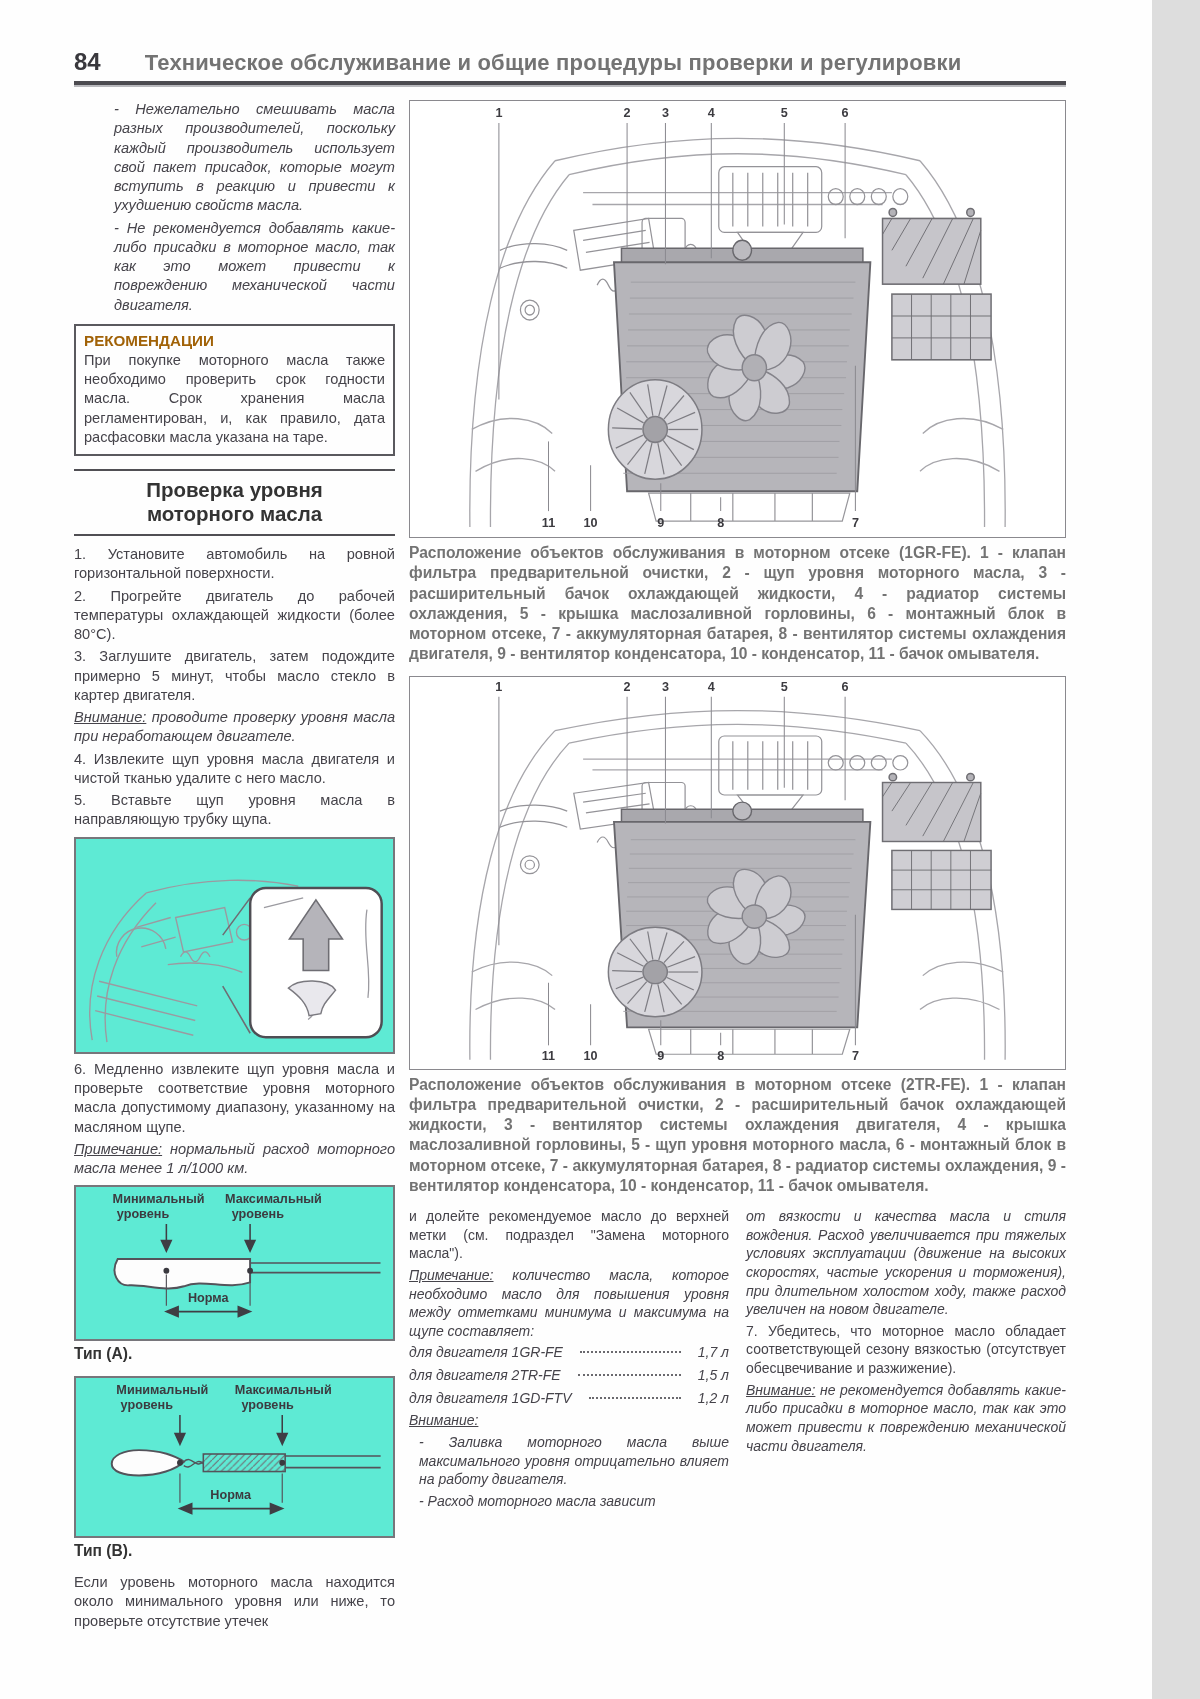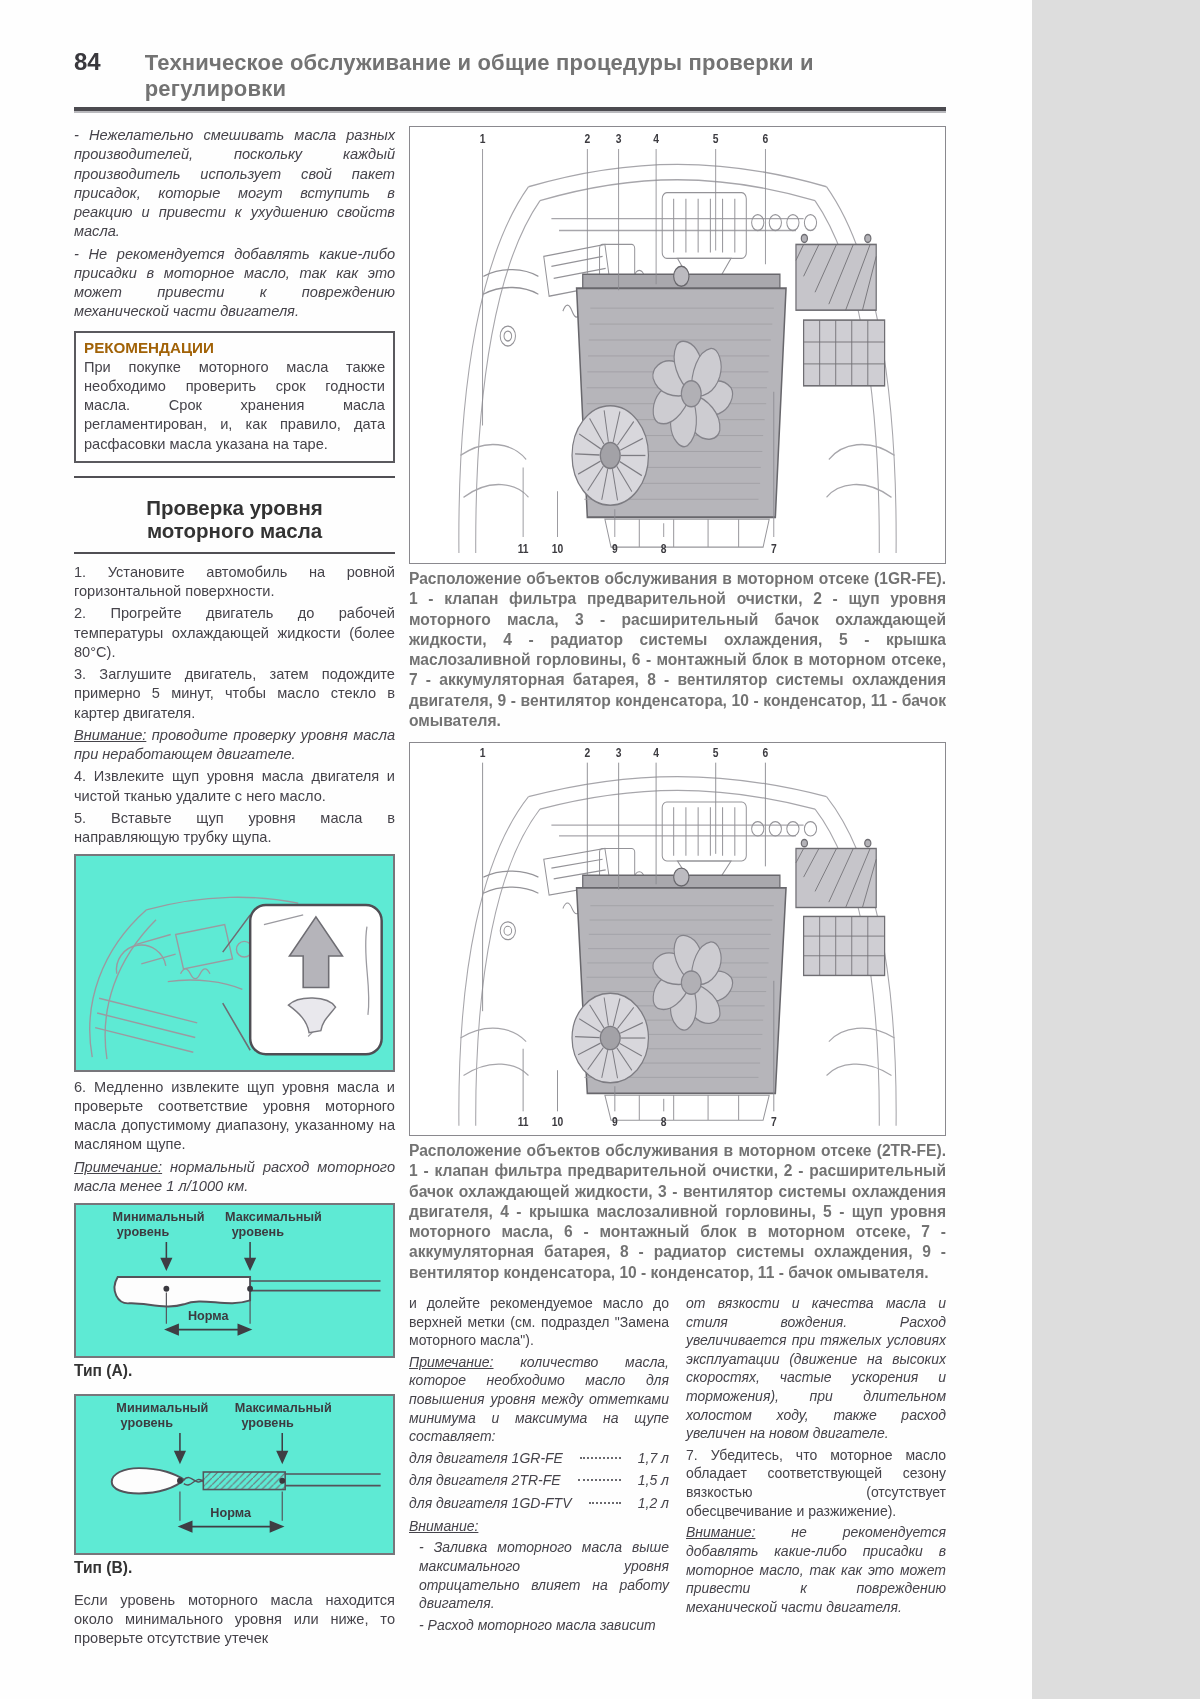--- a/index.html
+++ b/index.html
@@ -1,48 +1,48 @@
 <!DOCTYPE html>
 <html lang="ru"><head>
 <meta charset="utf-8">
 <style>
   html,body{margin:0;padding:0;background:#ddd;}
-  .page{position:relative;width:1032px;height:1699px;background:#fefefe;box-sizing:border-box;
+  .page{position:relative;width:1152px;height:1699px;background:#fefefe;box-sizing:border-box;
         padding:48px 86px 24px 74px;font-family:"Liberation Sans",sans-serif;color:#45434a;overflow:hidden;}
   
   .hdr{display:flex;align-items:baseline;gap:44px;}
   .hdr-num{font-size:24px;font-weight:bold;color:#39383d;}
   .hdr-title{font-size:22px;font-weight:bold;color:#737373;letter-spacing:.2px;}
   .hdr-rule{height:4px;background:#4c4b50;margin-top:5px;border-bottom:2px solid #b9b9bd;}
   
   .content{display:flex;gap:14px;margin-top:13px;}
   .col-left{width:321px;flex:none;font-size:14.6px;line-height:1.32;text-align:justify;}
   .col-right{flex:1;min-width:0;}
   p{margin:0 0 3px;}
   .ital{font-style:italic;}
   .note-label{font-style:italic;text-decoration:underline;}
   .rec-box{border:2px solid #5a595e;padding:5px 8px 7px;margin:9px 0 13px;}
   .rec-title{font-weight:bold;font-size:15.2px;color:#a16207;}
   .section-head{border-top:2.5px solid #504f54;border-bottom:2.5px solid #504f54;
-                padding:18px 4px 9px;margin:13px 0 9px;text-align:center;font-weight:bold;
+                padding:7px 4px 9px;margin:13px 0 9px;text-align:center;font-weight:bold;
                 font-size:20.5px;line-height:1.15;color:#333;}
   .fig-box{border:2px solid #77767b;margin:7px 0 3px;background:#5eead4;}
   .type-caption{font-weight:bold;font-size:15.6px;color:#333;margin:1px 0 12px;}
   .engine-box{border:1.5px solid #8a898e;margin-bottom:5px;background:#fff;}
   .engine-caption{font-weight:bold;font-size:15.6px;line-height:1.3;text-align:justify;
                   color:#737373;margin:4px 0 11px;}
   .bottom-cols{display:flex;gap:17px;margin-top:8px;}
   .bottom-col{flex:1;font-size:14px;line-height:1.33;text-align:justify;min-width:0;}
   .oil-row{display:flex;align-items:baseline;font-style:italic;margin-bottom:4px;gap:12px;}
   .oil-row .lbl{white-space:nowrap;}
   .oil-row .dots{flex:1;border-bottom:2px dotted #6a696e;margin:0 5px;transform:translateY(-4px);}
   .oil-row .val{white-space:nowrap;}
   svg text{font:bold 13.5px "Liberation Sans",sans-serif;fill:#3c3b40;text-anchor:middle;}
   svg .lbltxt{font:bold 13px "Liberation Sans",sans-serif;}
-  .dash-item{margin-bottom:3px;}
+  .dash-item{margin-bottom:3px;margin-left:40px;}
 </style>
 </head>
 <body>
 
 <svg width="0" height="0" style="position:absolute" aria-hidden="true">
   <defs>
     <g id="engine-art">
 
       <g stroke="#a7a6ab" fill="none" stroke-width="1.4">
         <path d="M155,60 C290,30 410,30 545,60"></path>

